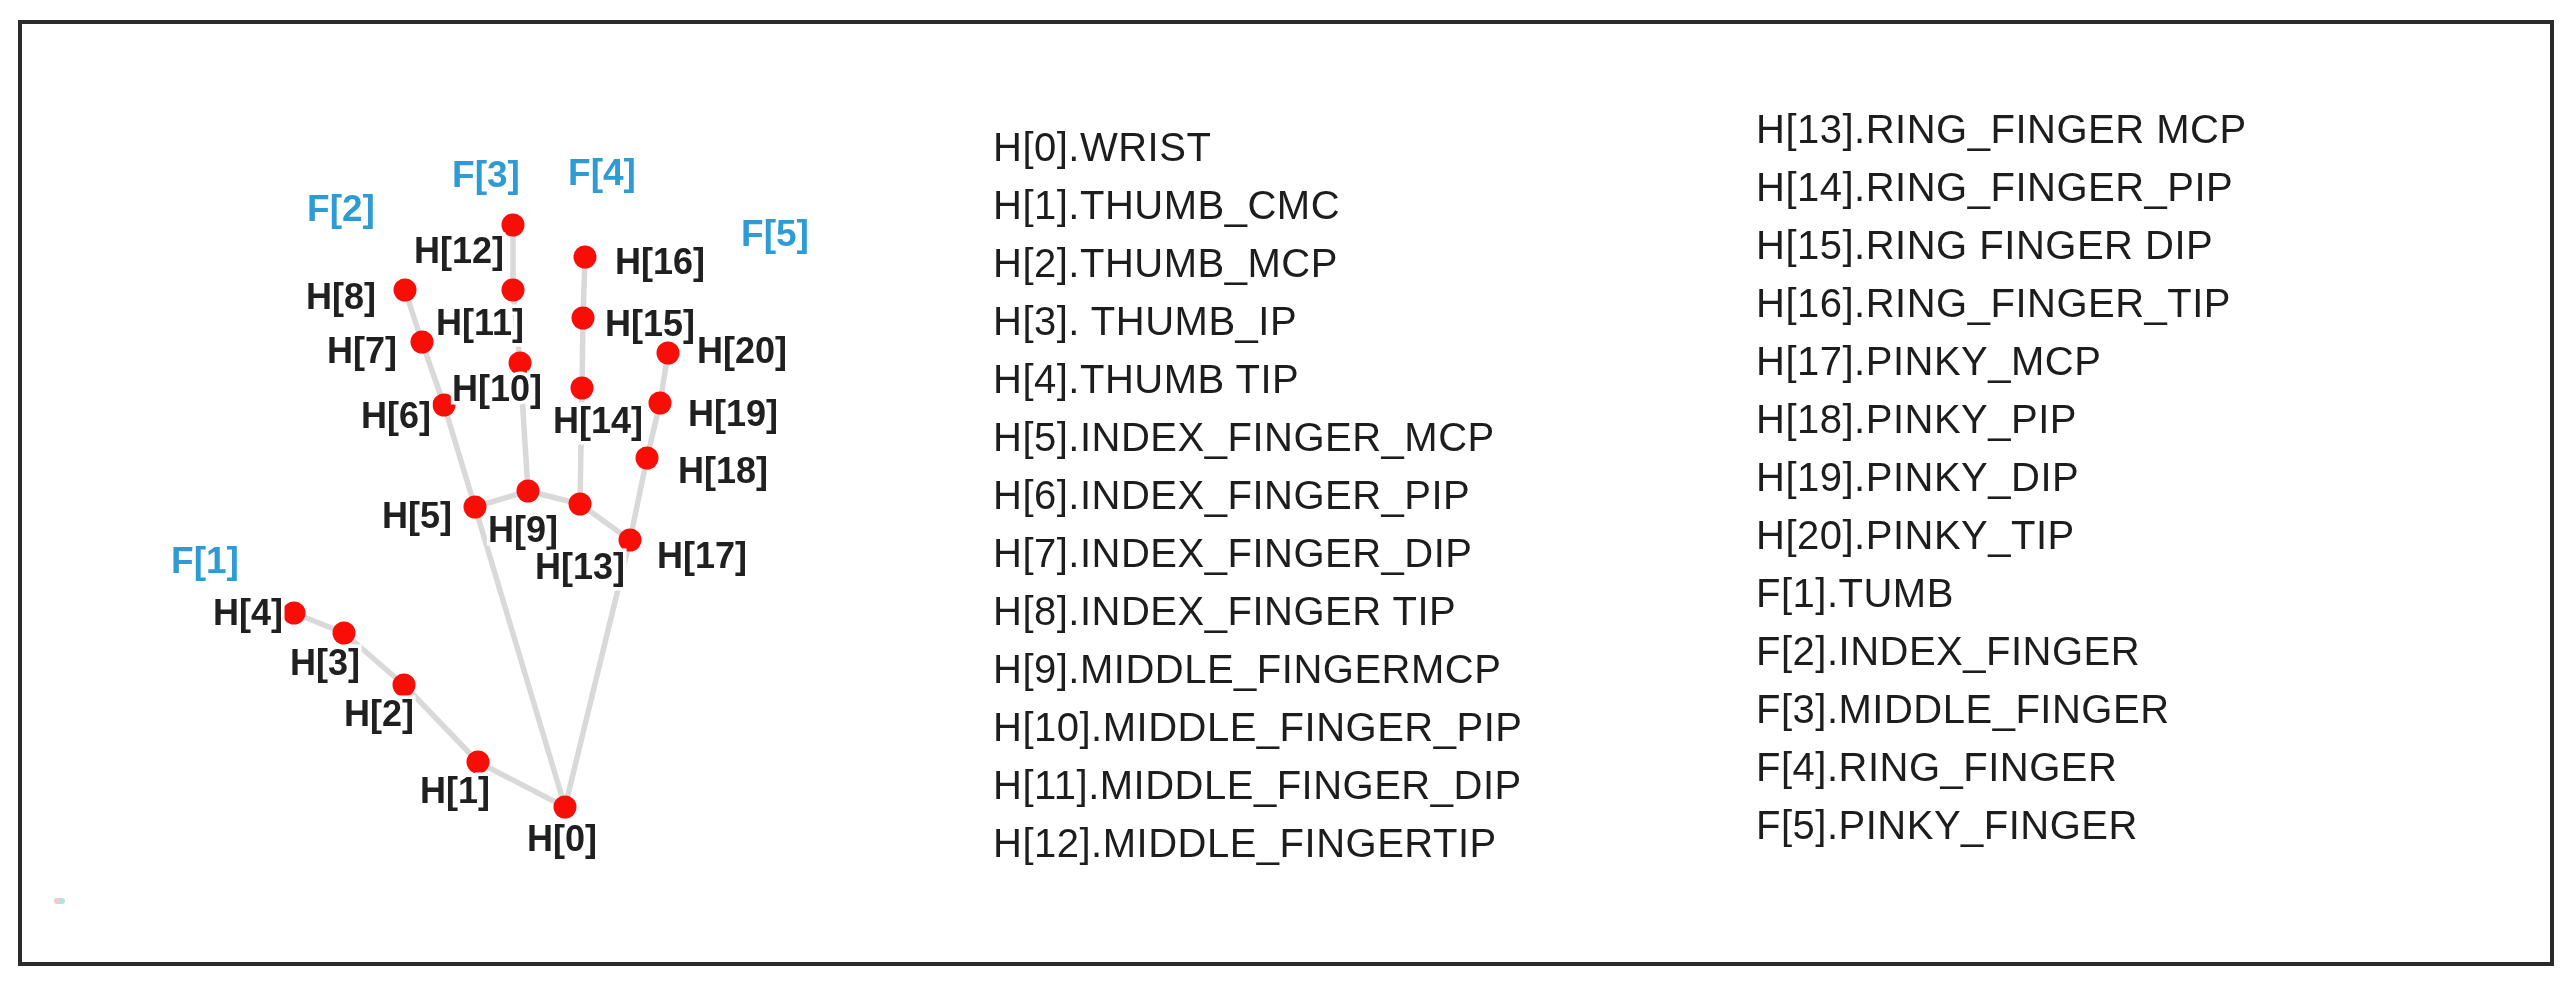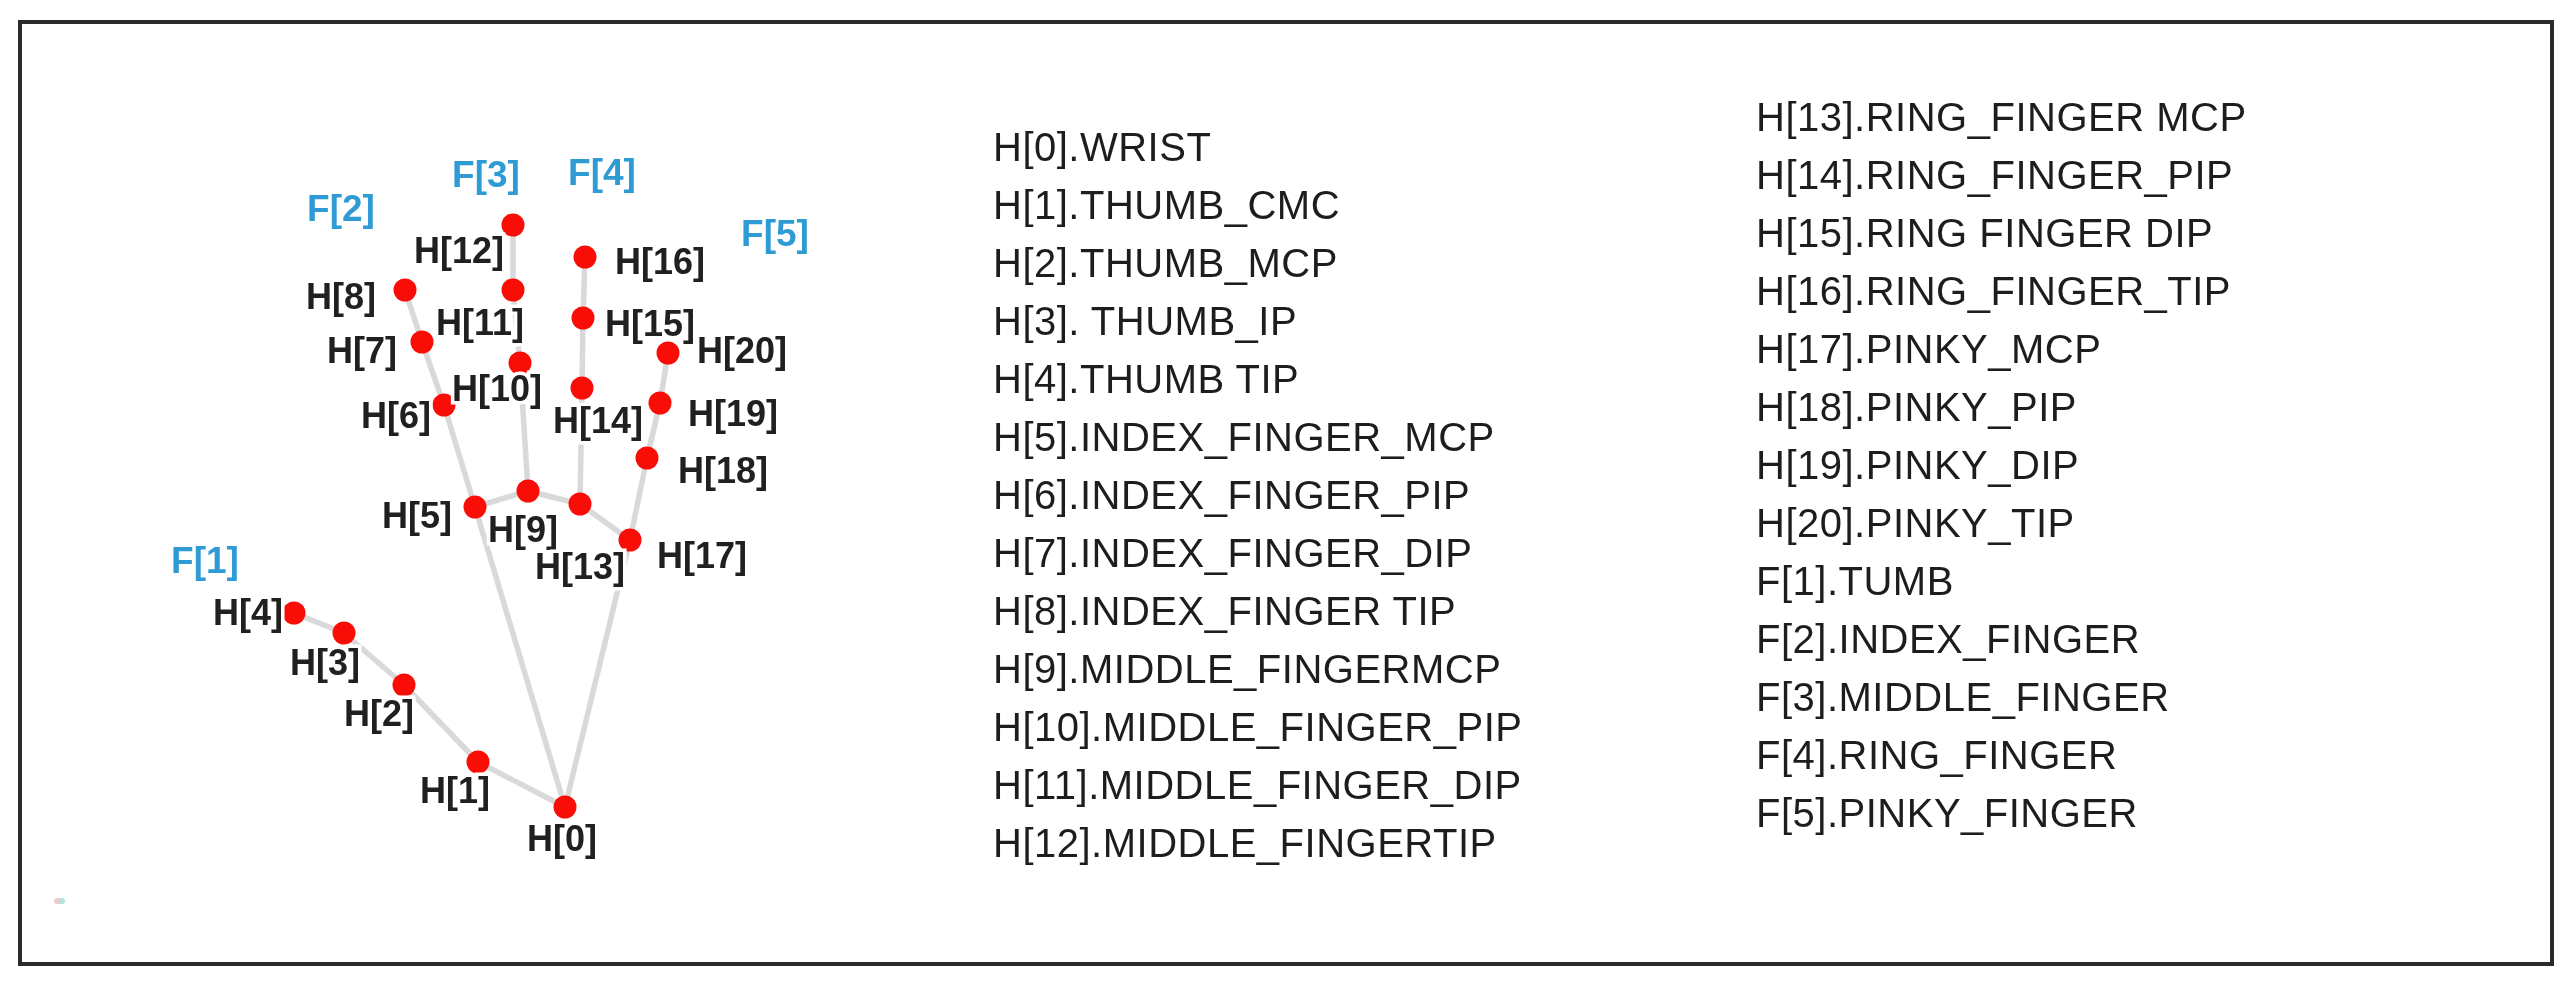--- a/index.html
+++ b/index.html
@@ -60,21 +60,21 @@
   }
   .legend-col {
     position: absolute;
     color: #1d1d1d;
     font-size: 40px;
     line-height: 58px;
     white-space: pre;
     letter-spacing: 0.5px;
   }
   #legend-left  { left: 993px;  top: 118px; }
-  #legend-right { left: 1756px; top: 88px; }
+  #legend-right { left: 1756px; top: 100px; }
   .smudge {
     position: absolute;
     left: 54px;
     top: 898px;
     width: 11px;
     height: 6px;
     border-radius: 3px;
     background: linear-gradient(90deg, #e9b9c2 0 50%, #9ed7d2 50% 100%);
     opacity: 0.75;
   }

